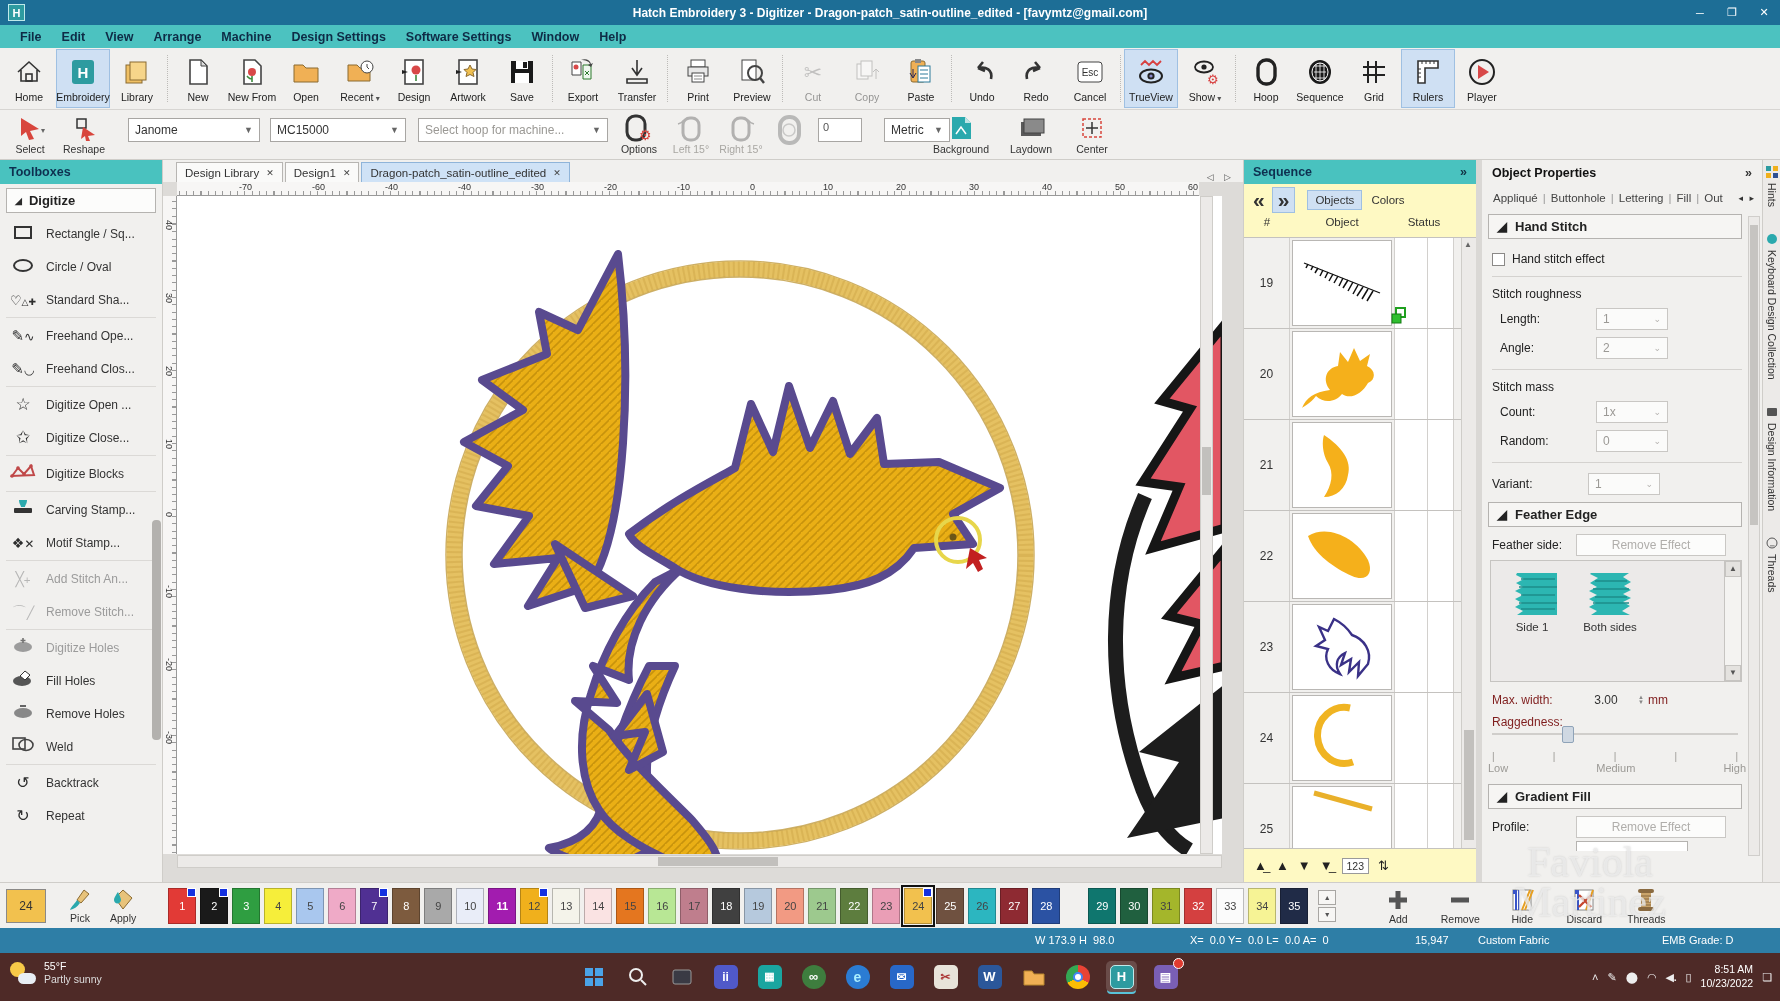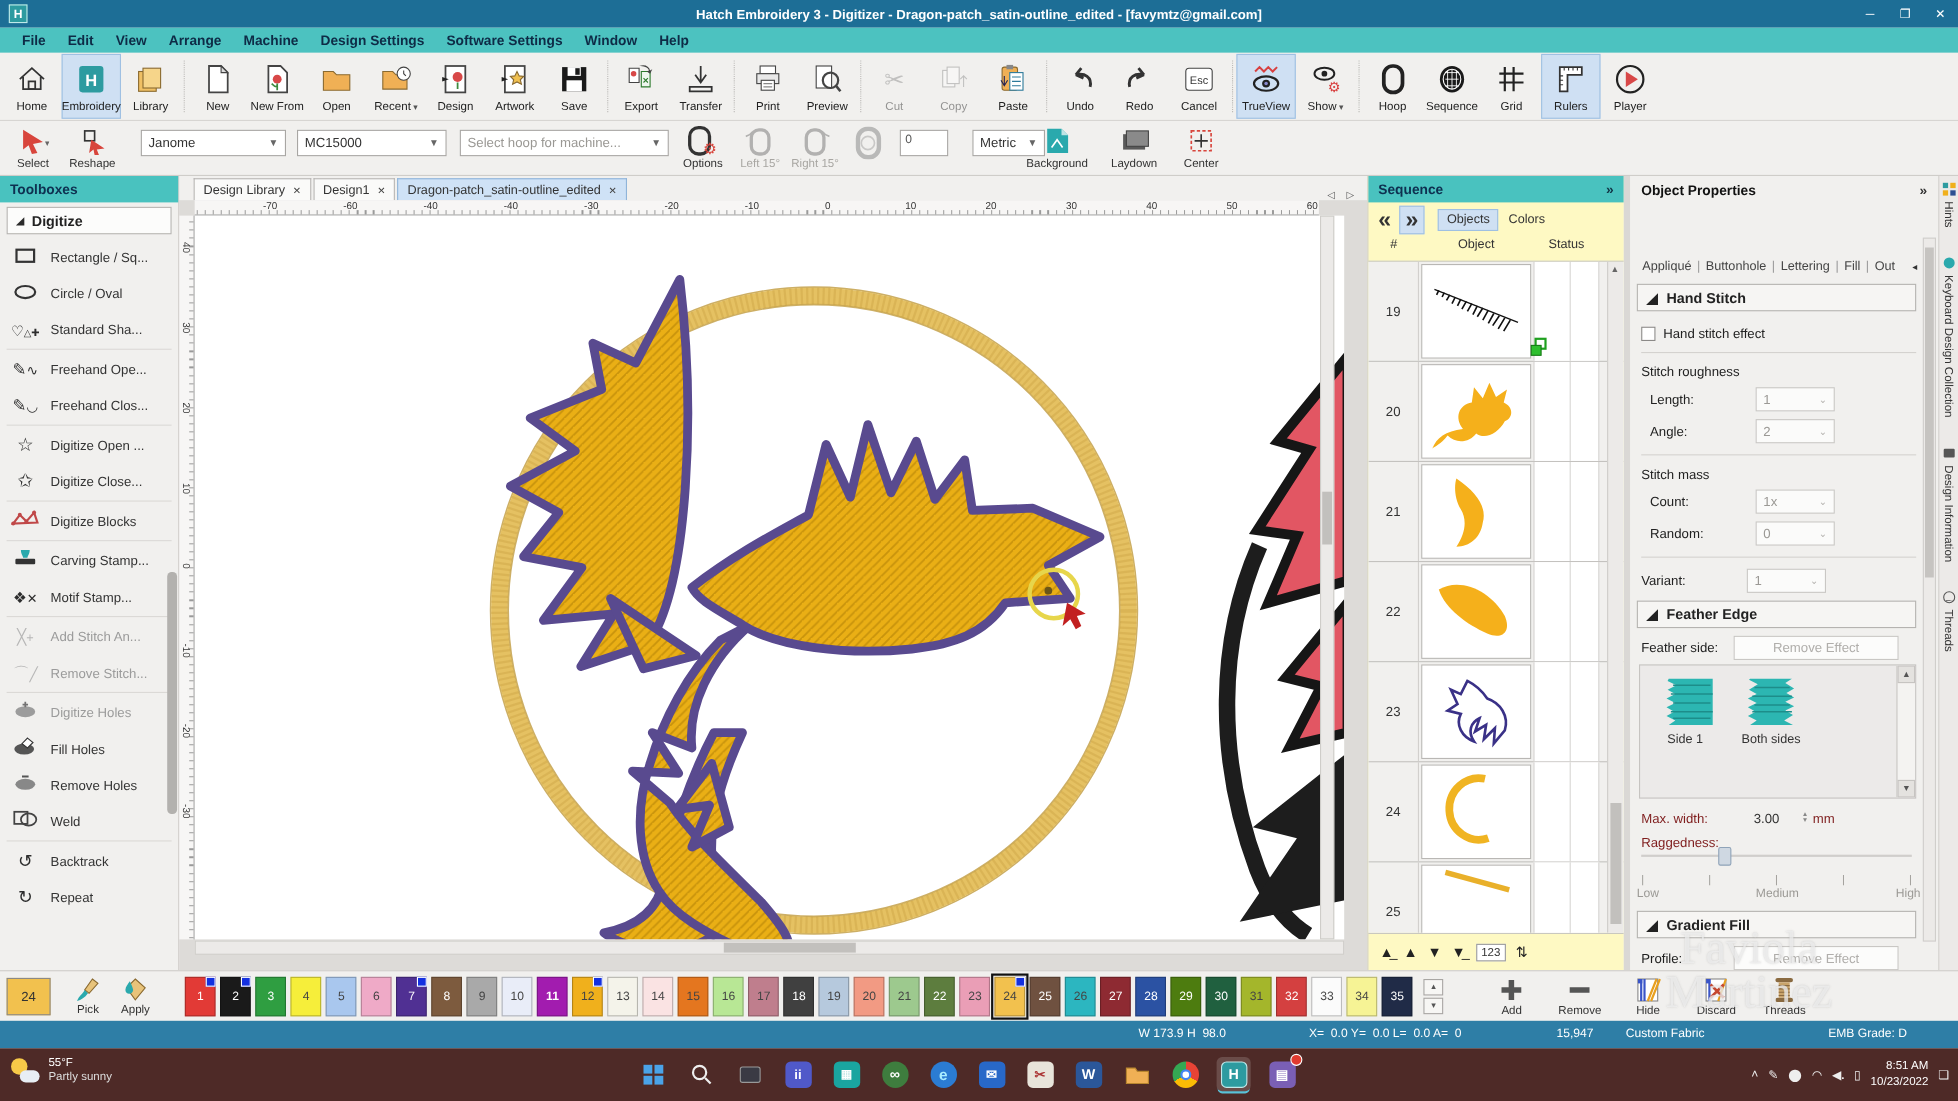--- a/index.html
+++ b/index.html
@@ -99,21 +99,21 @@
   .seq-foot{height:34px;border-top:1px solid #c4c2bf;display:flex;align-items:center;gap:9px;padding:0 10px;}
   .seq-foot .tri{font-size:13px;color:#222;}
   .badge-123{border:1px solid #9a9a9a;background:#fff;font-size:10.5px;padding:1px 4px;color:#333;}
   .green-sel{position:absolute;left:146px;top:68px;}
   
   .panel-gap{width:6px;background:#dad8d5;}
   
   .objprops{width:280px;background:#f1f0ee;position:relative;font-size:12px;}
   .op-head{height:26px;display:flex;align-items:center;padding:0 10px;font-weight:bold;font-size:12.5px;color:#111;}
   .op-head .exp{margin-left:auto;color:#333;}
-  .op-tabs{height:24px;display:flex;align-items:center;padding:0 6px;font-size:11.5px;color:#444;gap:0;margin-top:44px;}
+  .op-tabs{height:24px;display:flex;align-items:center;padding:0 6px;font-size:11.5px;color:#444;gap:0;}
   .op-tab{padding:0 5px;white-space:nowrap;}
   .op-tab-sep{color:#999;}
   .op-scrollers{margin-left:auto;font-size:9px;color:#333;letter-spacing:2px;}
   .op-sect{margin:4px 20px 0 6px;border:1px solid #b5b3b0;background:#f6f5f3;font-weight:bold;font-size:13px;
            padding:4px 8px;display:flex;align-items:center;gap:8px;}
   .op-body{padding:6px 20px 0 10px;}
   .op-row{display:flex;align-items:center;margin:7px 0;}
   .op-label{width:86px;color:#222;}
   .op-label.gray{color:#7f1d1d;}
   .op-dd{width:72px;height:22px;border:1px solid #c9c7c4;background:#fbfbfa;color:#9b9995;display:flex;
@@ -1104,21 +1104,21 @@
         <div class="sw" style="background: rgb(182, 201, 221); color: rgb(68, 68, 68);">19</div>
         <div class="sw" style="background: rgb(242, 154, 131); color: rgb(68, 68, 68);">20</div>
         <div class="sw" style="background: rgb(157, 201, 142); color: rgb(68, 68, 68);">21</div>
         <div class="sw" style="background: rgb(93, 125, 62); color: rgb(255, 255, 255);">22</div>
         <div class="sw" style="background: rgb(234, 158, 182); color: rgb(68, 68, 68);">23</div>
         <div class="sw sel" style="background: rgb(242, 193, 78); color: rgb(68, 68, 68);">24<span class="bdg"></span></div>
         <div class="sw" style="background: rgb(111, 81, 64); color: rgb(255, 255, 255);">25</div>
         <div class="sw" style="background: rgb(44, 182, 192); color: rgb(68, 68, 68);">26</div>
         <div class="sw" style="background: rgb(142, 42, 50); color: rgb(255, 255, 255);">27</div>
         <div class="sw" style="background: rgb(43, 82, 163); color: rgb(255, 255, 255);">28</div>
-        <div class="sw" style="background: #4d7c0f; color: rgb(255, 255, 255);">29</div>
+        <div class="sw" style="background: #0f766e; color: rgb(255, 255, 255); margin-left: 24px;">29</div>
         <div class="sw" style="background: rgb(32, 96, 63); color: rgb(255, 255, 255);">30</div>
         <div class="sw" style="background: rgb(164, 182, 43); color: rgb(68, 68, 68);">31</div>
         <div class="sw" style="background: rgb(212, 64, 64); color: rgb(255, 255, 255);">32</div>
         <div class="sw" style="background: rgb(251, 251, 251); color: rgb(68, 68, 68);">33</div>
         <div class="sw" style="background: rgb(246, 243, 149); color: rgb(68, 68, 68);">34</div>
         <div class="sw" style="background: rgb(32, 43, 71); color: rgb(255, 255, 255);">35</div>
       </div>
     <div class="pal-spin">
         <span>▲</span>
         <span>▼</span>

